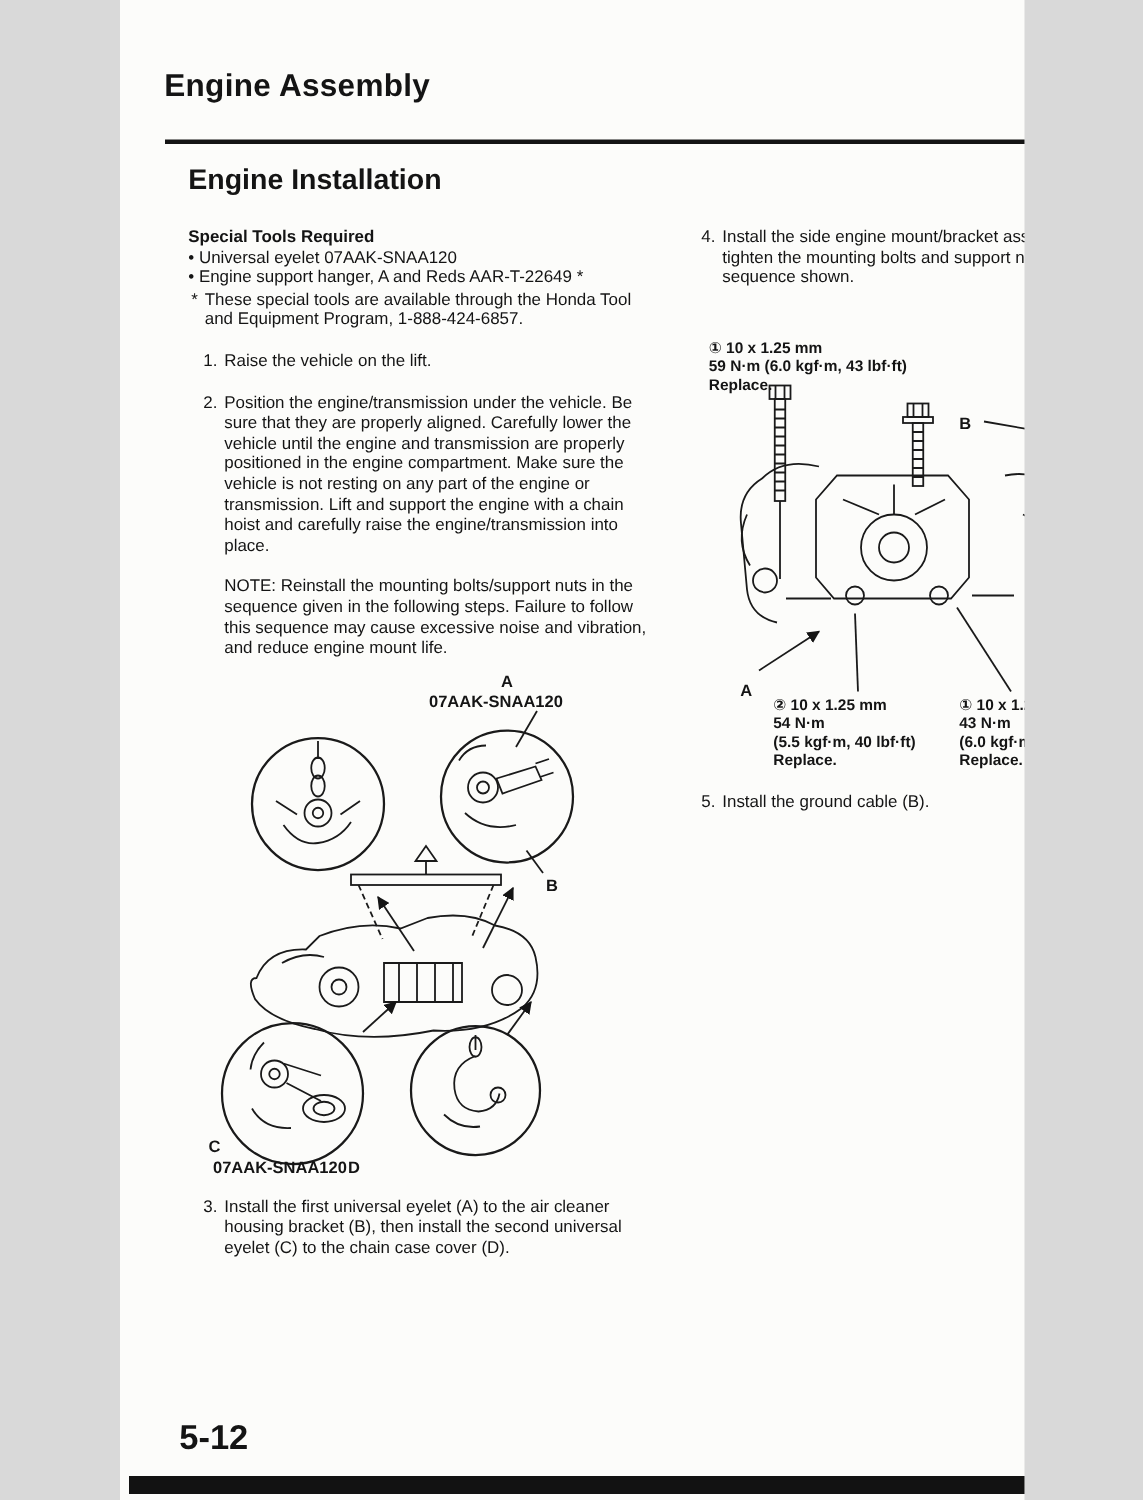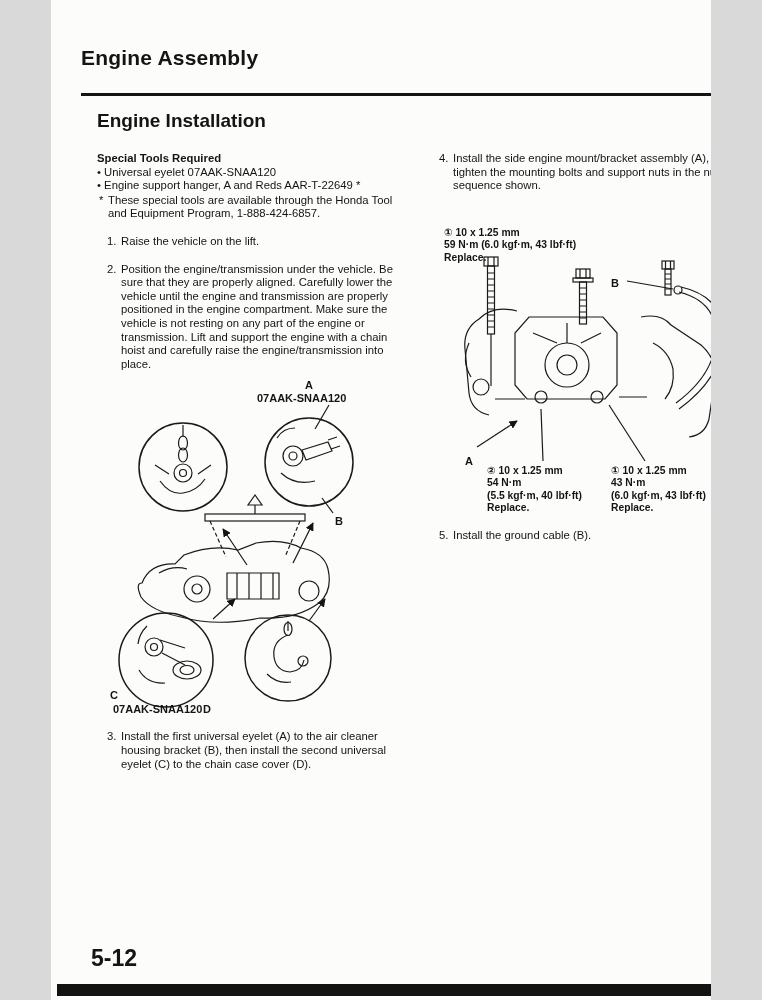--- a/index.html
+++ b/index.html
@@ -1,17 +1,17 @@
 <!DOCTYPE html>
 <html><head>
 <meta charset="utf-8">
 <style>
   html,body { margin:0; padding:0; background:#d9d9d9; }
   .page {
-    position:relative; width:660px; height:1000px; margin:0 auto;
+    position:relative; width:603px; height:1000px; margin:0 auto;
     background:#fcfcfa; color:#141414; overflow:hidden;
     font-family:"Liberation Sans","DejaVu Sans",sans-serif;
   }
   .chapter-title {
     position:absolute; left:30px; top:46px;
     font-size:21px; font-weight:bold; letter-spacing:0.2px;
   }
   .rule { position:absolute; left:30px; top:93px; width:652px; height:3px; background:#141414; }
   .section-title {
     position:absolute; left:46px; top:110px;
@@ -69,20 +69,21 @@
     <div class="step">
       <span class="step-num">1.</span>
       <span class="step-text">Raise the vehicle on the lift.</span>
     </div>
 
     <div class="step">
       <span class="step-num">2.</span>
       <span class="step-text">Position the engine/transmission under the vehicle. Be sure that they are properly aligned. Carefully lower the vehicle until the engine and transmission are properly positioned in the engine compartment. Make sure the vehicle is not resting on any part of the engine or transmission. Lift and support the engine with a chain hoist and carefully raise the engine/transmission into place.</span>
     </div>
 
+    <div class="note">NOTE: Reinstall the mounting bolts/support nuts in the sequence given in the following steps. Failure to follow this sequence may cause excessive noise and vibration, and reduce engine mount life.</div>
 
     <svg class="fig1" width="315" height="345" viewBox="0 0 315 345">
       <defs>
         <marker id="arr1" viewBox="0 0 10 10" refX="9" refY="5" markerWidth="7" markerHeight="7" orient="auto-start-reverse">
           <path d="M0 0 L10 5 L0 10 z" fill="#141414"></path>
         </marker>
       </defs>
       <g fill="none" stroke="#1a1a1a" stroke-width="1.2">
 
         <g>

